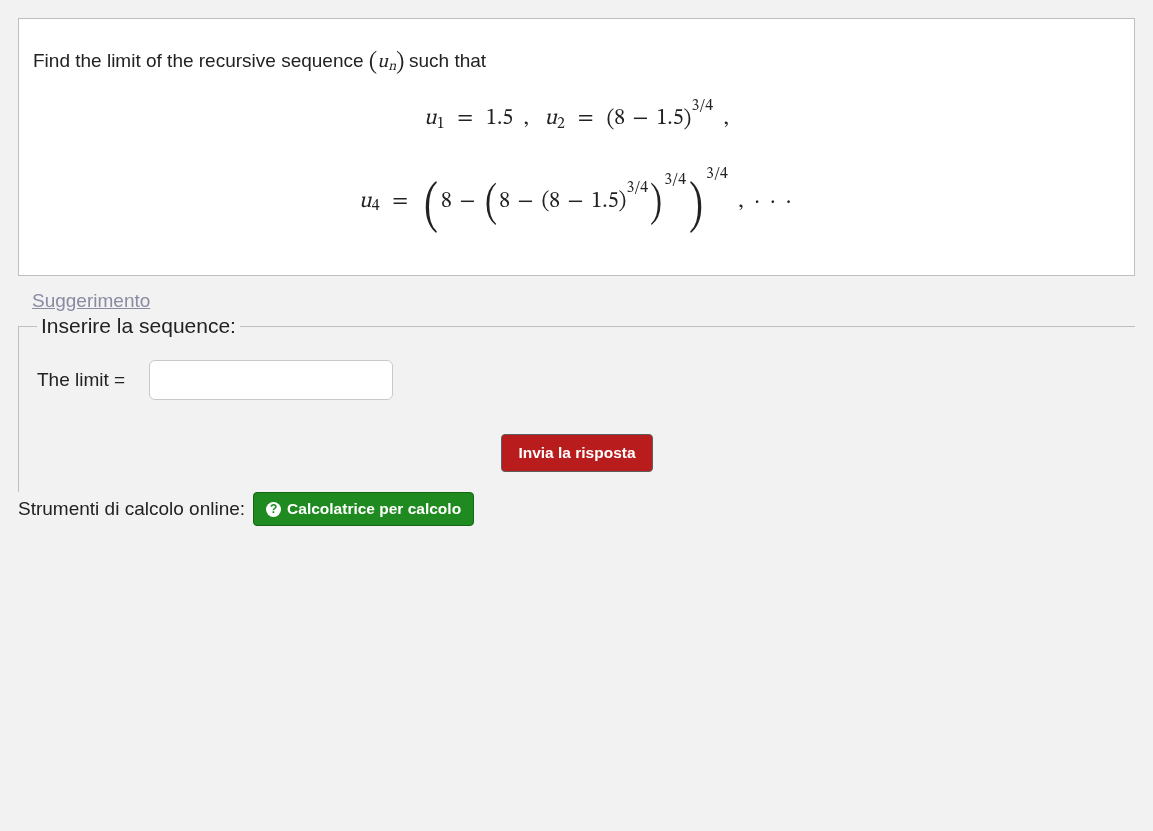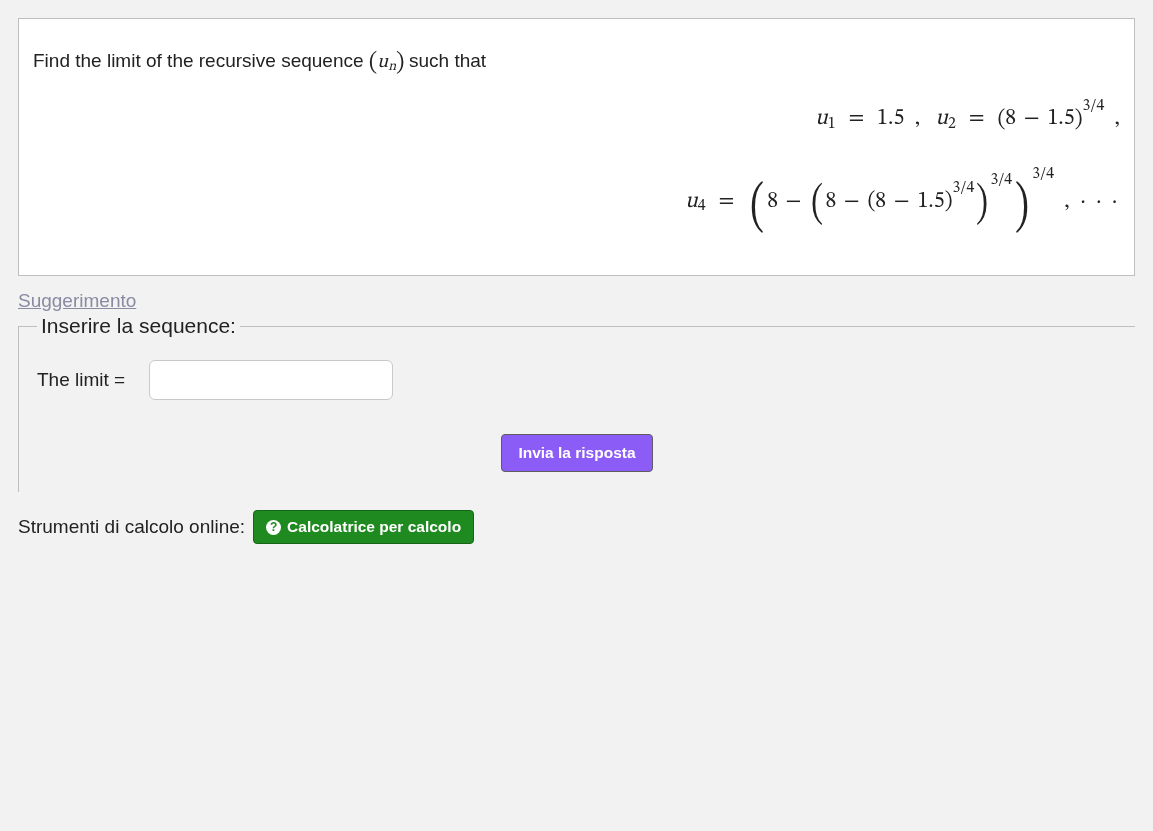--- a/index.html
+++ b/index.html
@@ -34,21 +34,21 @@
   .mj-seq .var {
     font-style: italic;
   }
   .mj-seq sub {
     font-size: 0.72em;
     vertical-align: -0.25em;
     font-style: italic;
   }
 
   .math-block {
-    text-align: right;
+    text-align: center;
     margin: 0 0 26px 0;
   }
   .math-row {
     display: block;
     margin: 20px 0 34px 0;
     font-family: "Cambria Math", "STIX Two Math", "Latin Modern Math", "Times New Roman", serif;
     font-size: 22px;
     line-height: 1;
     white-space: nowrap;
   }
@@ -72,21 +72,21 @@
   }
   .paren1 { font-size: 1.0em;  vertical-align: -0.02em; }
   .paren3 { font-size: 2.05em; vertical-align: -0.2em;  display:inline-block; transform: scaleX(0.75);}
   .paren4 { font-size: 2.55em; vertical-align: -0.28em; display:inline-block; transform: scaleX(0.7);}
   .trail {
     letter-spacing: 0.1em;
   }
 
   .hint-link {
     display: inline-block;
-    margin: 14px 0 2px 0;
+    margin: 14px 0 2px 14px;
     color: #8a8aa3;
     text-decoration: underline;
     cursor: pointer;
     font-size: 19px;
   }
 
   fieldset.answer-set {
     border: 1px solid #bfbfbf;
     border-right: none;
     border-bottom: none;
@@ -114,32 +114,31 @@
     padding: 2px 6px;
     border: 1px solid #c9c9c9;
     border-radius: 6px;
     background: #fff;
   }
   .submit-row {
     text-align: center;
     margin-bottom: 6px;
   }
   .submit-btn {
-    background: #8b5cf6;
+    background: #b91c1c;
     color: #fff;
     border: 1px solid #5e5e5e;
     border-radius: 4px;
     padding: 9px 16px;
     font-size: 15.5px;
     font-weight: bold;
     cursor: pointer;
   }
 
   .tools-row {
-    margin-top: 18px;
     font-size: 19px;
     display: flex;
     align-items: center;
     flex-wrap: wrap;
     gap: 8px;
   }
   .calc-btn {
     background: #1f8a1f;
     color: #fff;
     border: 1px solid #156615;

